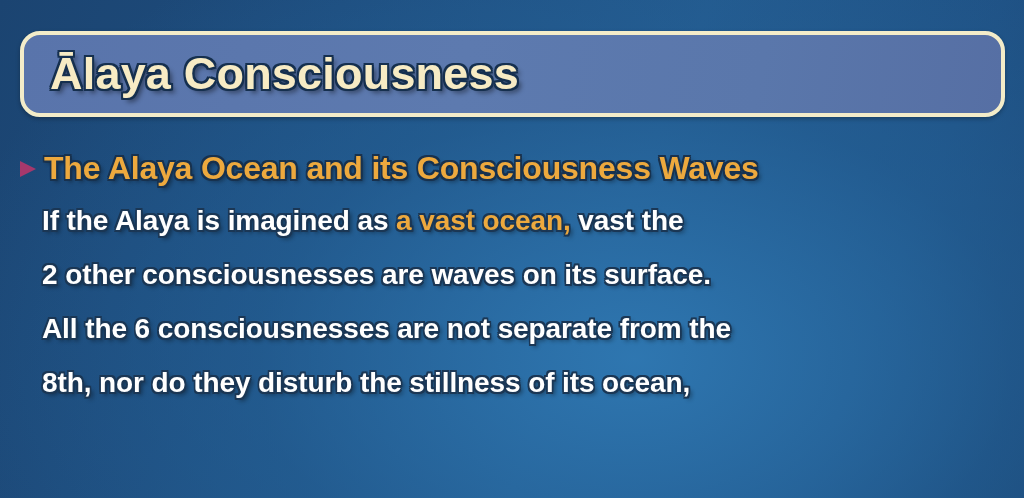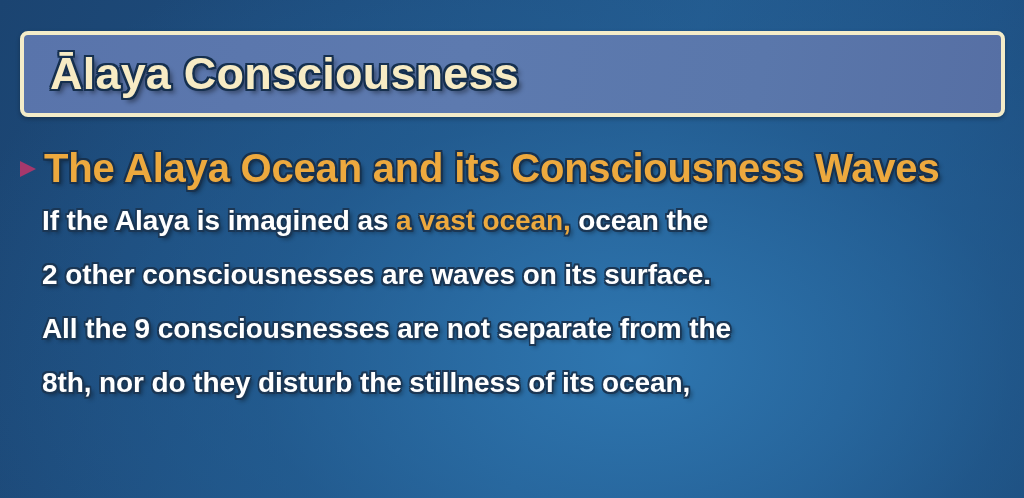--- a/index.html
+++ b/index.html
@@ -24,21 +24,21 @@
 
   
   .title-box {
     position: absolute;
     left: 20px;
     top: 31px;
     width: 985px;
     height: 86px;
     box-sizing: border-box;
     border: 4px solid #f3ecc9;
-    border-radius: 8px;
+    border-radius: 20px;
     background: linear-gradient(100deg, #5974ab 0%, #5d7aaf 45%, #5a77ab 75%, #566fa4 100%);
     box-shadow: 0 2px 4px rgba(0,0,0,0.28);
     display: flex;
     align-items: center;
   }
 
   .title-text {
     padding-left: 26px;
     font-size: 45px;
     font-weight: bold;
@@ -69,21 +69,21 @@
     width: 24px;
     height: 24px;
     margin-right: 4px;
     flex: none;
     position: relative;
     top: 1px;
   }
   .bullet-marker svg { display: block; }
 
   .heading-text {
-    font-size: 40px;
+    font-size: 32px;
     font-weight: bold;
     color: #eda93e;
     letter-spacing: -0.2px;
     text-shadow:
       -1.6px 0 0 #18324f, 1.6px 0 0 #18324f, 0 -1.6px 0 #18324f, 0 1.6px 0 #18324f,
       -1.6px -1.6px 0 #18324f, 1.6px -1.6px 0 #18324f, -1.6px 1.6px 0 #18324f, 1.6px 1.6px 0 #18324f,
       3px 3px 4px rgba(0,0,0,0.4);
     white-space: nowrap;
   }
 
@@ -121,19 +121,19 @@
 
     <div class="bullet-row">
       <span class="bullet-marker">
         <svg width="24" height="24" viewBox="0 0 24 24" aria-hidden="true">
           <polygon points="4,4 20,12 4,20" fill="#a5386c"></polygon>
         </svg>
       </span>
       <span class="heading-text">The Alaya Ocean and its Consciousness Waves</span>
     </div>
 
-    <div class="para-line"><span>If the Alaya is imagined as </span><span class="hl">a vast ocean,</span><span> ocean the</span></div>
+    <div class="para-line"><span>If the Alaya is imagined as </span><span class="hl">a vast ocean,</span><span> vast the</span></div>
     <div class="para-line"><span>2 other consciousnesses are waves on its surface.</span></div>
-    <div class="para-line"><span>All the 9 consciousnesses are not separate from the</span></div>
+    <div class="para-line"><span>All the 6 consciousnesses are not separate from the</span></div>
     <div class="para-line"><span>8th, nor do they disturb the stillness of its ocean,</span></div>
 
   </div>
 </div>
 
 </body></html>

